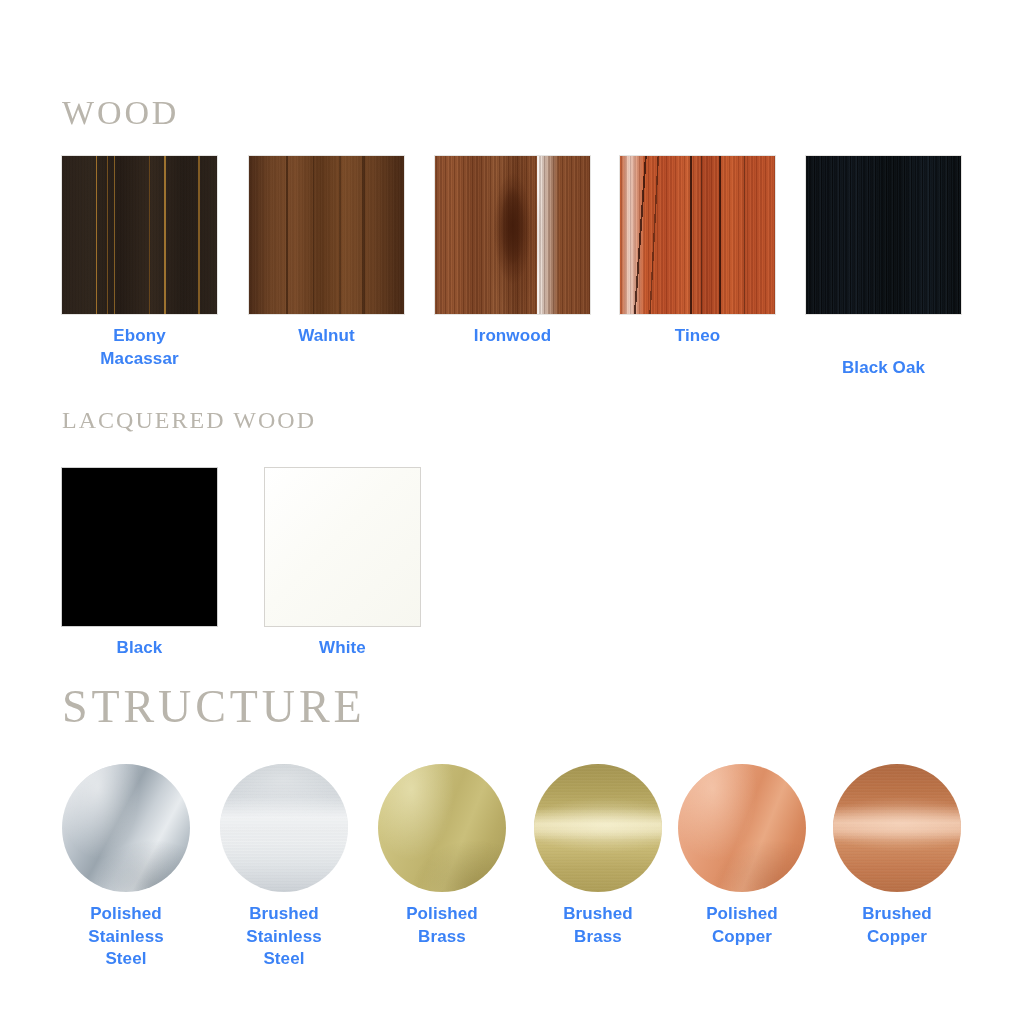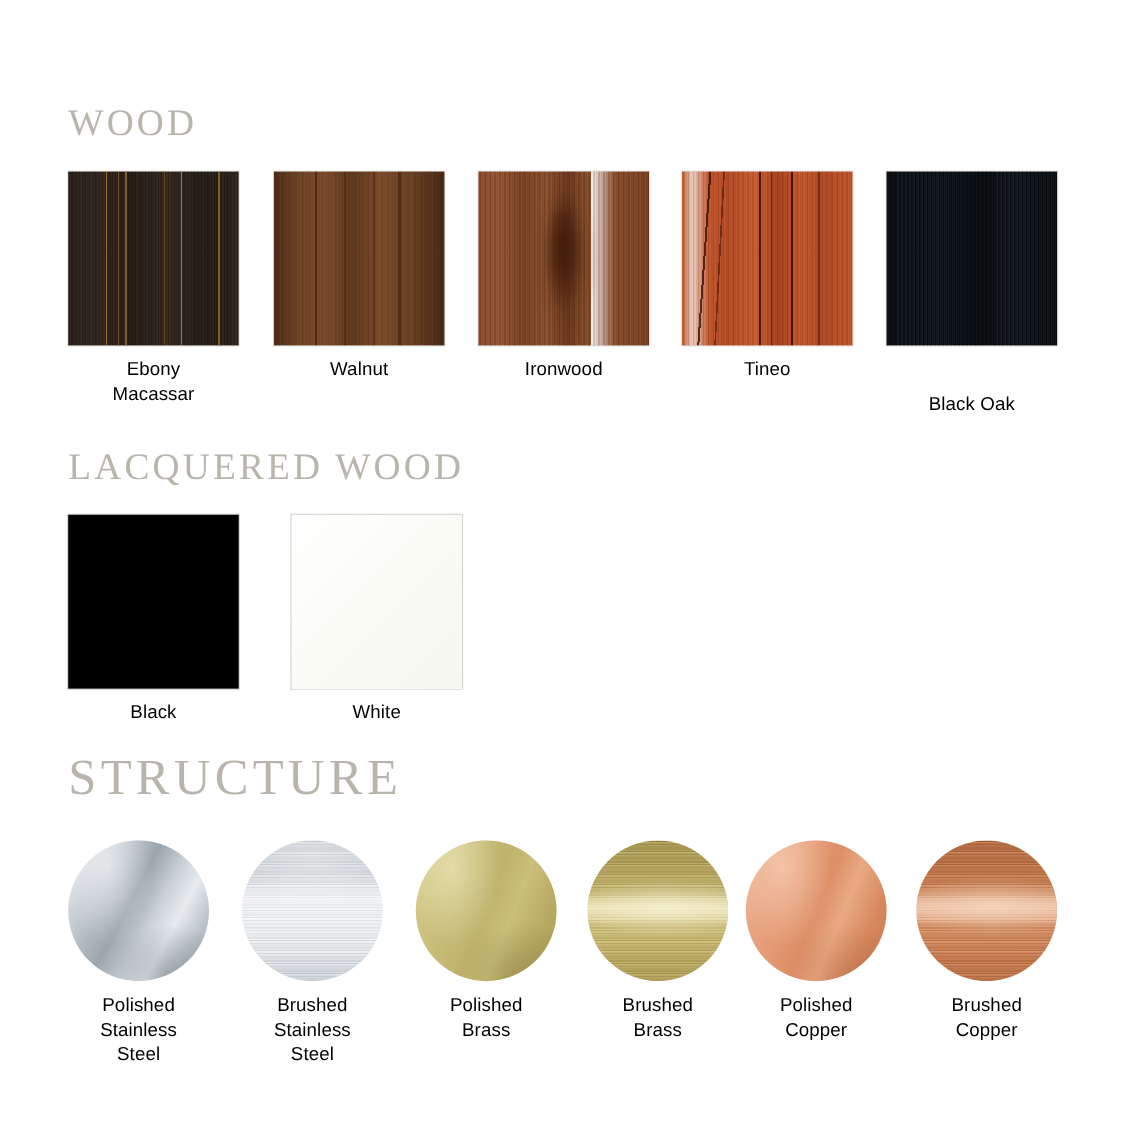--- a/index.html
+++ b/index.html
@@ -27,39 +27,40 @@
   .section-heading {
     position: absolute;
     font-family: "Liberation Serif", "DejaVu Serif", serif;
     font-weight: 400;
     color: #b9b5ac;
     letter-spacing: 0.085em;
     white-space: nowrap;
     line-height: 1;
   }
   #heading-wood      { left: 62px;  top: 96px;  font-size: 34px; }
-  #heading-lacquered { left: 62px;  top: 408px; font-size: 34px; }
+  #heading-lacquered { left: 62px;  top: 408px; font-size: 24px; }
   #heading-structure { left: 62px;  top: 684px; font-size: 46px; }
 
   
   .swatch-item {
     position: absolute;
     display: flex;
     flex-direction: column;
     align-items: center;
   }
   .swatch-label {
     margin-top: 11px;
     font-family: "Liberation Sans", sans-serif;
     font-size: 17px;
     line-height: 1.33;
-    color: #000000;
+    color: #3b82f6;
     text-align: center;
     white-space: pre-line;
     letter-spacing: 0.1px;
+    font-weight: bold;
   }
 
   
   .wood-tile {
     width: 155px;
     height: 158px;
     position: relative;
     overflow: hidden;
     box-shadow: 0 0 0 1px rgba(170,165,158,0.30);
   }

